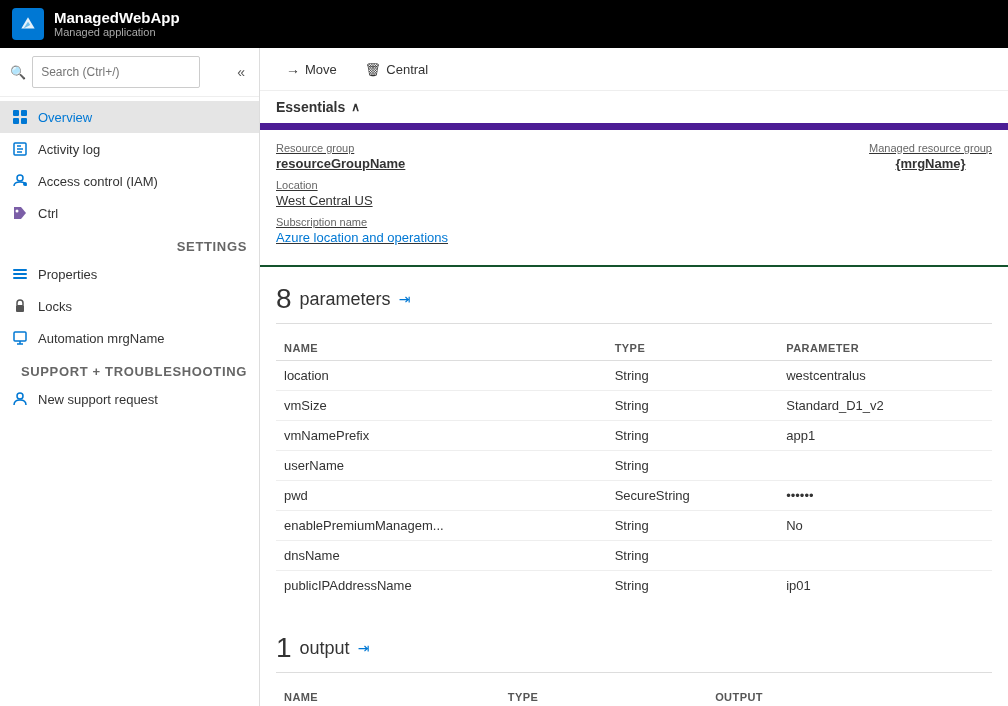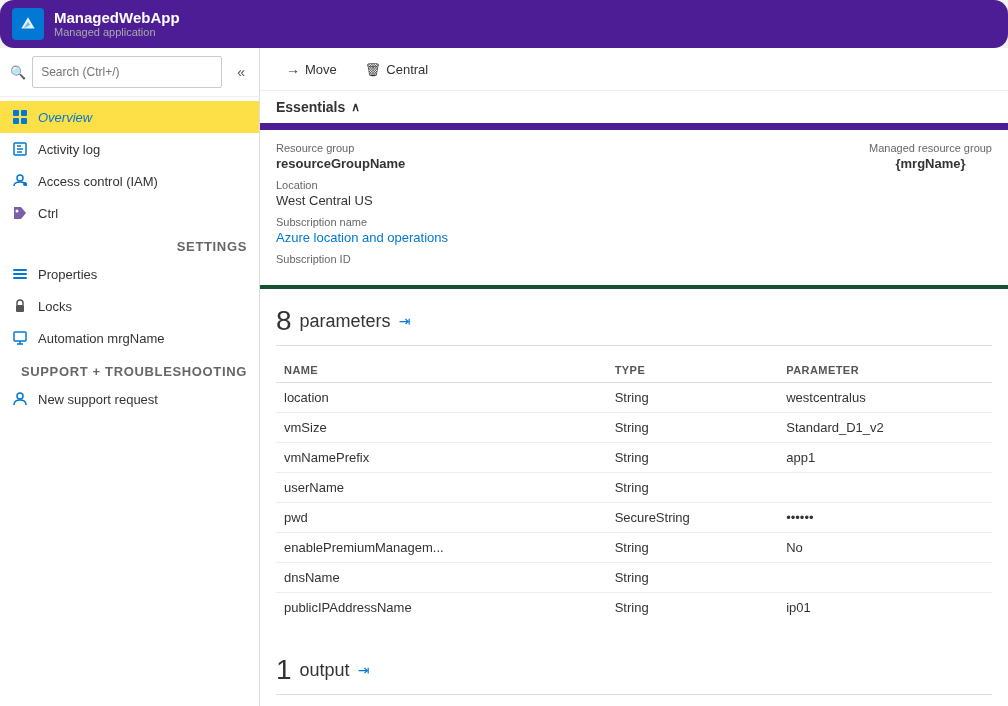--- a/index.html
+++ b/index.html
@@ -1,27 +1,26 @@
 <!DOCTYPE html>
 <html><head>
   <meta charset="utf-8">
   <style>
     * { box-sizing: border-box; margin: 0; padding: 0; }
     body { font-family: 'Segoe UI', Arial, sans-serif; font-size: 13px; background: #f3f3f3; color: #333; display: flex; flex-direction: column; height: 706px; overflow: hidden; }
 
     
     .top-header {
-      background: #4c1d95;
+      background: #000000;
       color: #fff;
       display: flex;
       align-items: center;
       padding: 0 12px;
       height: 48px;
       flex-shrink: 0;
-      border-radius: 14px;
     }
     .top-header .app-icon {
       width: 32px; height: 32px;
       background: #0078d4;
       border-radius: 4px;
       display: flex; align-items: center; justify-content: center;
       margin-right: 10px;
       flex-shrink: 0;
     }
     .top-header .app-icon svg { width: 20px; height: 20px; }
@@ -50,21 +49,21 @@
       border-bottom: 1px solid #eee;
       display: flex;
       align-items: center;
       gap: 6px;
     }
     .sidebar-search input {
       border: 1px solid #ccc;
       border-radius: 2px;
       padding: 8px 8px;
       font-size: 12px;
-      width: 190px;
+      width: 168px;
       outline: none;
     }
     .sidebar-collapse-btn {
       margin-left: auto;
       background: none;
       border: none;
       cursor: pointer;
       font-size: 14px;
       color: #555;
       padding: 2px 4px;
@@ -72,21 +71,21 @@
     .sidebar-nav { padding: 4px 0; }
     .sidebar-item {
       display: flex;
       align-items: center;
       padding: 8px 12px;
       cursor: pointer;
       gap: 10px;
       color: #333;
       font-size: 13px;
     }
-    .sidebar-item.active { background: #fde047; color: #0078d4; font-style: italic; }
+    .sidebar-item.active { background: #e5e5e5; color: #0078d4; }
     .sidebar-item .item-icon {
       width: 16px; height: 16px;
       display: flex; align-items: center; justify-content: center;
       flex-shrink: 0;
     }
     .sidebar-section-label {
       font-size: 13px;
       font-weight: 700;
       color: #666;
       padding: 10px 12px 4px 12px;
@@ -132,22 +131,23 @@
       padding: 8px 16px;
       border-bottom: 7px solid #4c1d95;
       font-size: 14px;
       font-weight: 600;
       gap: 6px;
       flex-shrink: 0;
     }
     .essentials-content {
       display: flex;
       padding: 12px 16px;
-      border-bottom: 4px solid #14532d;
-      flex-shrink: 0;
+      border-bottom: 2px solid #14532d;
+      flex-shrink: 0;
+      text-decoration: underline;
     }
     .essentials-left { flex: 1; }
     .essentials-right { flex: 1; display: flex; justify-content: flex-end; }
     .essentials-field { margin-bottom: 8px; }
     .essentials-label { font-size: 11px; color: #666; margin-bottom: 2px; }
     .essentials-value { font-size: 13px; color: #333; }
     .essentials-value.bold { font-weight: 700; }
     .essentials-value.link { color: #0078d4; cursor: pointer; text-decoration: none; }
     .essentials-right-group { text-align: center; }
 
@@ -343,23 +343,20 @@
           <div class="essentials-value bold">resourceGroupName</div>
         </div>
         <div class="essentials-field">
           <div class="essentials-label">Location</div>
           <div class="essentials-value">West Central US</div>
         </div>
         <div class="essentials-field">
           <div class="essentials-label">Subscription name</div>
           <a class="essentials-value link">Azure location and operations</a>
         </div>
-        <div class="essentials-field">
-          <div class="essentials-label">Subscription ID</div>
-        </div>
       </div>
       <div class="essentials-right">
         <div class="essentials-right-group">
           <div class="essentials-label">Managed resource group</div>
           <div class="essentials-value bold">{mrgName}</div>
         </div>
       </div>
     </div>
 
     <div class="section">

